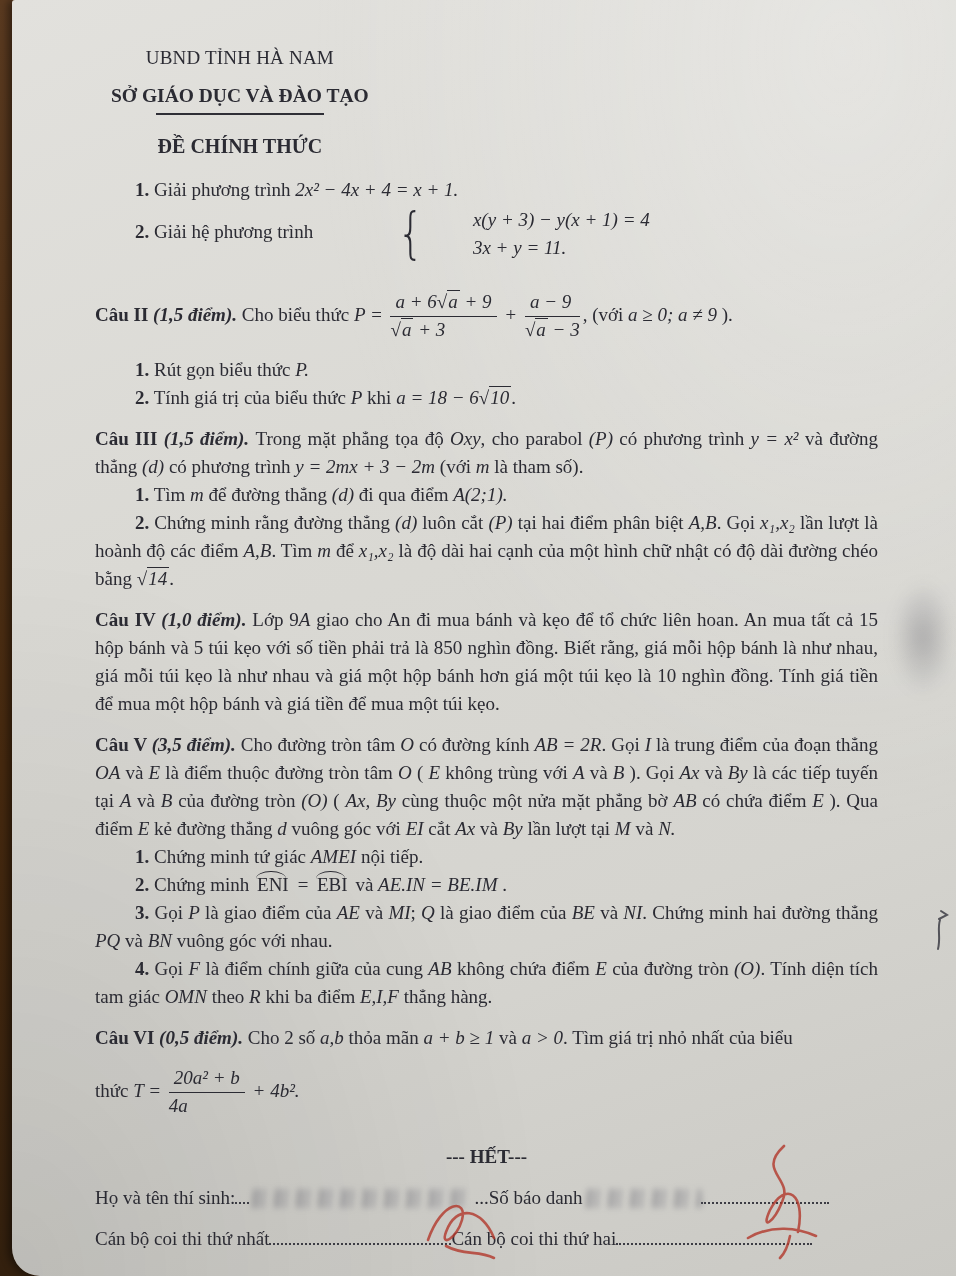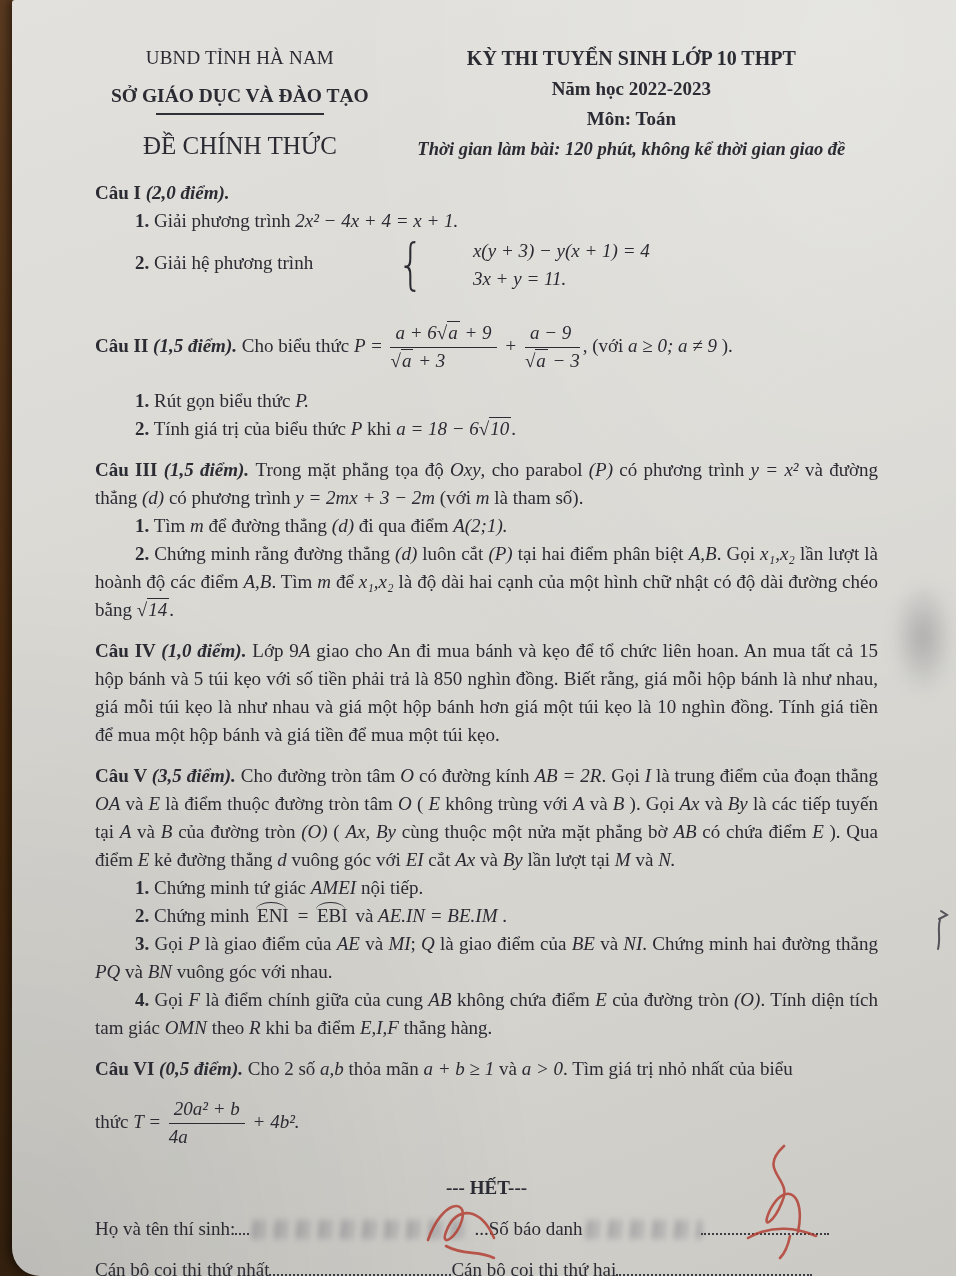--- a/index.html
+++ b/index.html
@@ -15,21 +15,21 @@
          border-bottom-left-radius:28px;}
   #sheet{position:relative;height:100%;box-sizing:border-box;
          padding:44px 78px 0 83px;color:#2b2b33;font-size:19px;line-height:28px;}
   
   .hdr{display:flex;align-items:flex-start;}
   .hdr-left{width:37%;text-align:center;}
   .hdr-right{width:63%;text-align:center;}
   .org1{font-size:19px;letter-spacing:.2px;}
   .org2{font-size:19.5px;font-weight:bold;margin-top:10px;}
   .org-underline{width:168px;border-bottom:2px solid #2f2f36;margin:3px auto 0;}
-  .exam-type{font-size:25px;font-weight:normal;margin-top:17px;}
+  .exam-type{font-size:20px;font-weight:bold;margin-top:17px;}
   .title1{font-size:20px;font-weight:bold;}
   .title2{font-size:19px;font-weight:bold;margin-top:3px;}
   .title3{font-size:19px;font-weight:bold;margin-top:2px;}
   .title4{font-size:18.5px;font-weight:bold;font-style:italic;margin-top:2px;}
   
   #content{margin-top:16px;}
   .para{text-align:justify;margin:0;}
   .sect{margin-top:13px;}
   .indent{text-indent:40px;}
   .center{text-align:center;margin-top:10px;}
@@ -64,30 +64,23 @@
 <div id="paper">
   <div id="sheet">
 
     <div class="hdr">
       <div class="hdr-left">
         <div class="org1">UBND TỈNH HÀ NAM</div>
         <div class="org2">SỞ GIÁO DỤC VÀ ĐÀO TẠO</div>
         <div class="org-underline"></div>
         <div class="exam-type">ĐỀ CHÍNH THỨC</div>
       </div>
-      <div class="hdr-right">
-        <div class="title1">KỲ THI TUYỂN SINH LỚP 10 THPT</div>
-        <div class="title2">Năm học 2022-2023</div>
-        <div class="title3">Môn: Toán</div>
-        <div class="title4">Thời gian làm bài: 120 phút, không kể thời gian giao đề</div>
-      </div>
     </div>
 
     <div id="content">
-        <div class="para sect"><span class="b">Câu I </span><span class="bi">(2,0 điểm).</span></div>
         <div class="para indent"><span class="b">1.</span><span> Giải phương trình </span><span class="i">2x² − 4x + 4 = x + 1.</span></div>
         <div class="para indent"><span class="b">2.</span><span> Giải hệ phương trình </span><span class="sys"><span class="brace">{</span><span class="rows"><span style="display: block;"><span class="i">x(y + 3) − y(x + 1) = 4</span></span><span style="display: block;"><span class="i">3x + y = 11.</span></span></span></span></div>
         <div class="para sect"><span class="b">Câu II </span><span class="bi">(1,5 điểm). </span><span>Cho biểu thức </span><span class="i">P = </span><span class="frac"><span class="num"><span class="i">a + 6</span><span class="sqrt"><span class="sign">√</span><span class="rad">a</span></span><span class="i"> + 9</span></span><span class="den"><span class="sqrt"><span class="sign">√</span><span class="rad">a</span></span><span class="i"> + 3</span></span></span><span class="i"> + </span><span class="frac"><span class="num"><span class="i">a − 9</span></span><span class="den"><span class="sqrt"><span class="sign">√</span><span class="rad">a</span></span><span class="i"> − 3</span></span></span><span>, (với </span><span class="i">a ≥ 0; a ≠ 9</span><span> ).</span></div>
         <div class="para indent"><span class="b">1.</span><span> Rút gọn biểu thức </span><span class="i">P.</span></div>
         <div class="para indent"><span class="b">2.</span><span> Tính giá trị của biểu thức </span><span class="i">P</span><span> khi </span><span class="i">a = 18 − 6</span><span class="sqrt"><span class="sign">√</span><span class="rad">10</span></span><span>.</span></div>
         <div class="para sect"><span class="b">Câu III </span><span class="bi">(1,5 điểm). </span><span>Trong mặt phẳng tọa độ </span><span class="i">Oxy</span><span>, cho parabol </span><span class="i">(P)</span><span> có phương trình </span><span class="i">y = x²</span><span> và đường thẳng </span><span class="i">(d)</span><span> có phương trình </span><span class="i">y = 2mx + 3 − 2m</span><span> (với </span><span class="i">m</span><span> là tham số).</span></div>
         <div class="para indent"><span class="b">1.</span><span> Tìm </span><span class="i">m</span><span> để đường thẳng </span><span class="i">(d)</span><span> đi qua điểm </span><span class="i">A(2;1).</span></div>
         <div class="para indent"><span class="b">2.</span><span> Chứng minh rằng đường thẳng </span><span class="i">(d)</span><span> luôn cắt </span><span class="i">(P)</span><span> tại hai điểm phân biệt </span><span class="i">A,B</span><span>. Gọi </span><span class="i">x₁,x₂</span><span> lần lượt là hoành độ các điểm </span><span class="i">A,B</span><span>. Tìm </span><span class="i">m</span><span> để </span><span class="i">x₁,x₂</span><span> là độ dài hai cạnh của một hình chữ nhật có độ dài đường chéo bằng </span><span class="sqrt"><span class="sign">√</span><span class="rad">14</span></span><span>.</span></div>
         <div class="para sect"><span class="b">Câu IV </span><span class="bi">(1,0 điểm). </span><span>Lớp 9</span><span class="i">A</span><span> giao cho An đi mua bánh và kẹo để tổ chức liên hoan. An mua tất cả 15 hộp bánh và 5 túi kẹo với số tiền phải trả là 850 nghìn đồng. Biết rằng, giá mỗi hộp bánh là như nhau, giá mỗi túi kẹo là như nhau và giá một hộp bánh hơn giá một túi kẹo là 10 nghìn đồng. Tính giá tiền để mua một hộp bánh và giá tiền để mua một túi kẹo.</span></div>
         <div class="para sect"><span class="b">Câu V </span><span class="bi">(3,5 điểm). </span><span>Cho đường tròn tâm </span><span class="i">O</span><span> có đường kính </span><span class="i">AB = 2R</span><span>. Gọi </span><span class="i">I</span><span> là trung điểm của đoạn thẳng </span><span class="i">OA</span><span> và </span><span class="i">E</span><span> là điểm thuộc đường tròn tâm </span><span class="i">O</span><span> ( </span><span class="i">E</span><span> không trùng với </span><span class="i">A</span><span> và </span><span class="i">B</span><span> ). Gọi </span><span class="i">Ax</span><span> và </span><span class="i">By</span><span> là các tiếp tuyến tại </span><span class="i">A</span><span> và </span><span class="i">B</span><span> của đường tròn </span><span class="i">(O)</span><span> ( </span><span class="i">Ax, By</span><span> cùng thuộc một nửa mặt phẳng bờ </span><span class="i">AB</span><span> có chứa điểm </span><span class="i">E</span><span> ). Qua điểm </span><span class="i">E</span><span> kẻ đường thẳng </span><span class="i">d</span><span> vuông góc với </span><span class="i">EI</span><span> cắt </span><span class="i">Ax</span><span> và </span><span class="i">By</span><span> lần lượt tại </span><span class="i">M</span><span> và </span><span class="i">N.</span></div>

